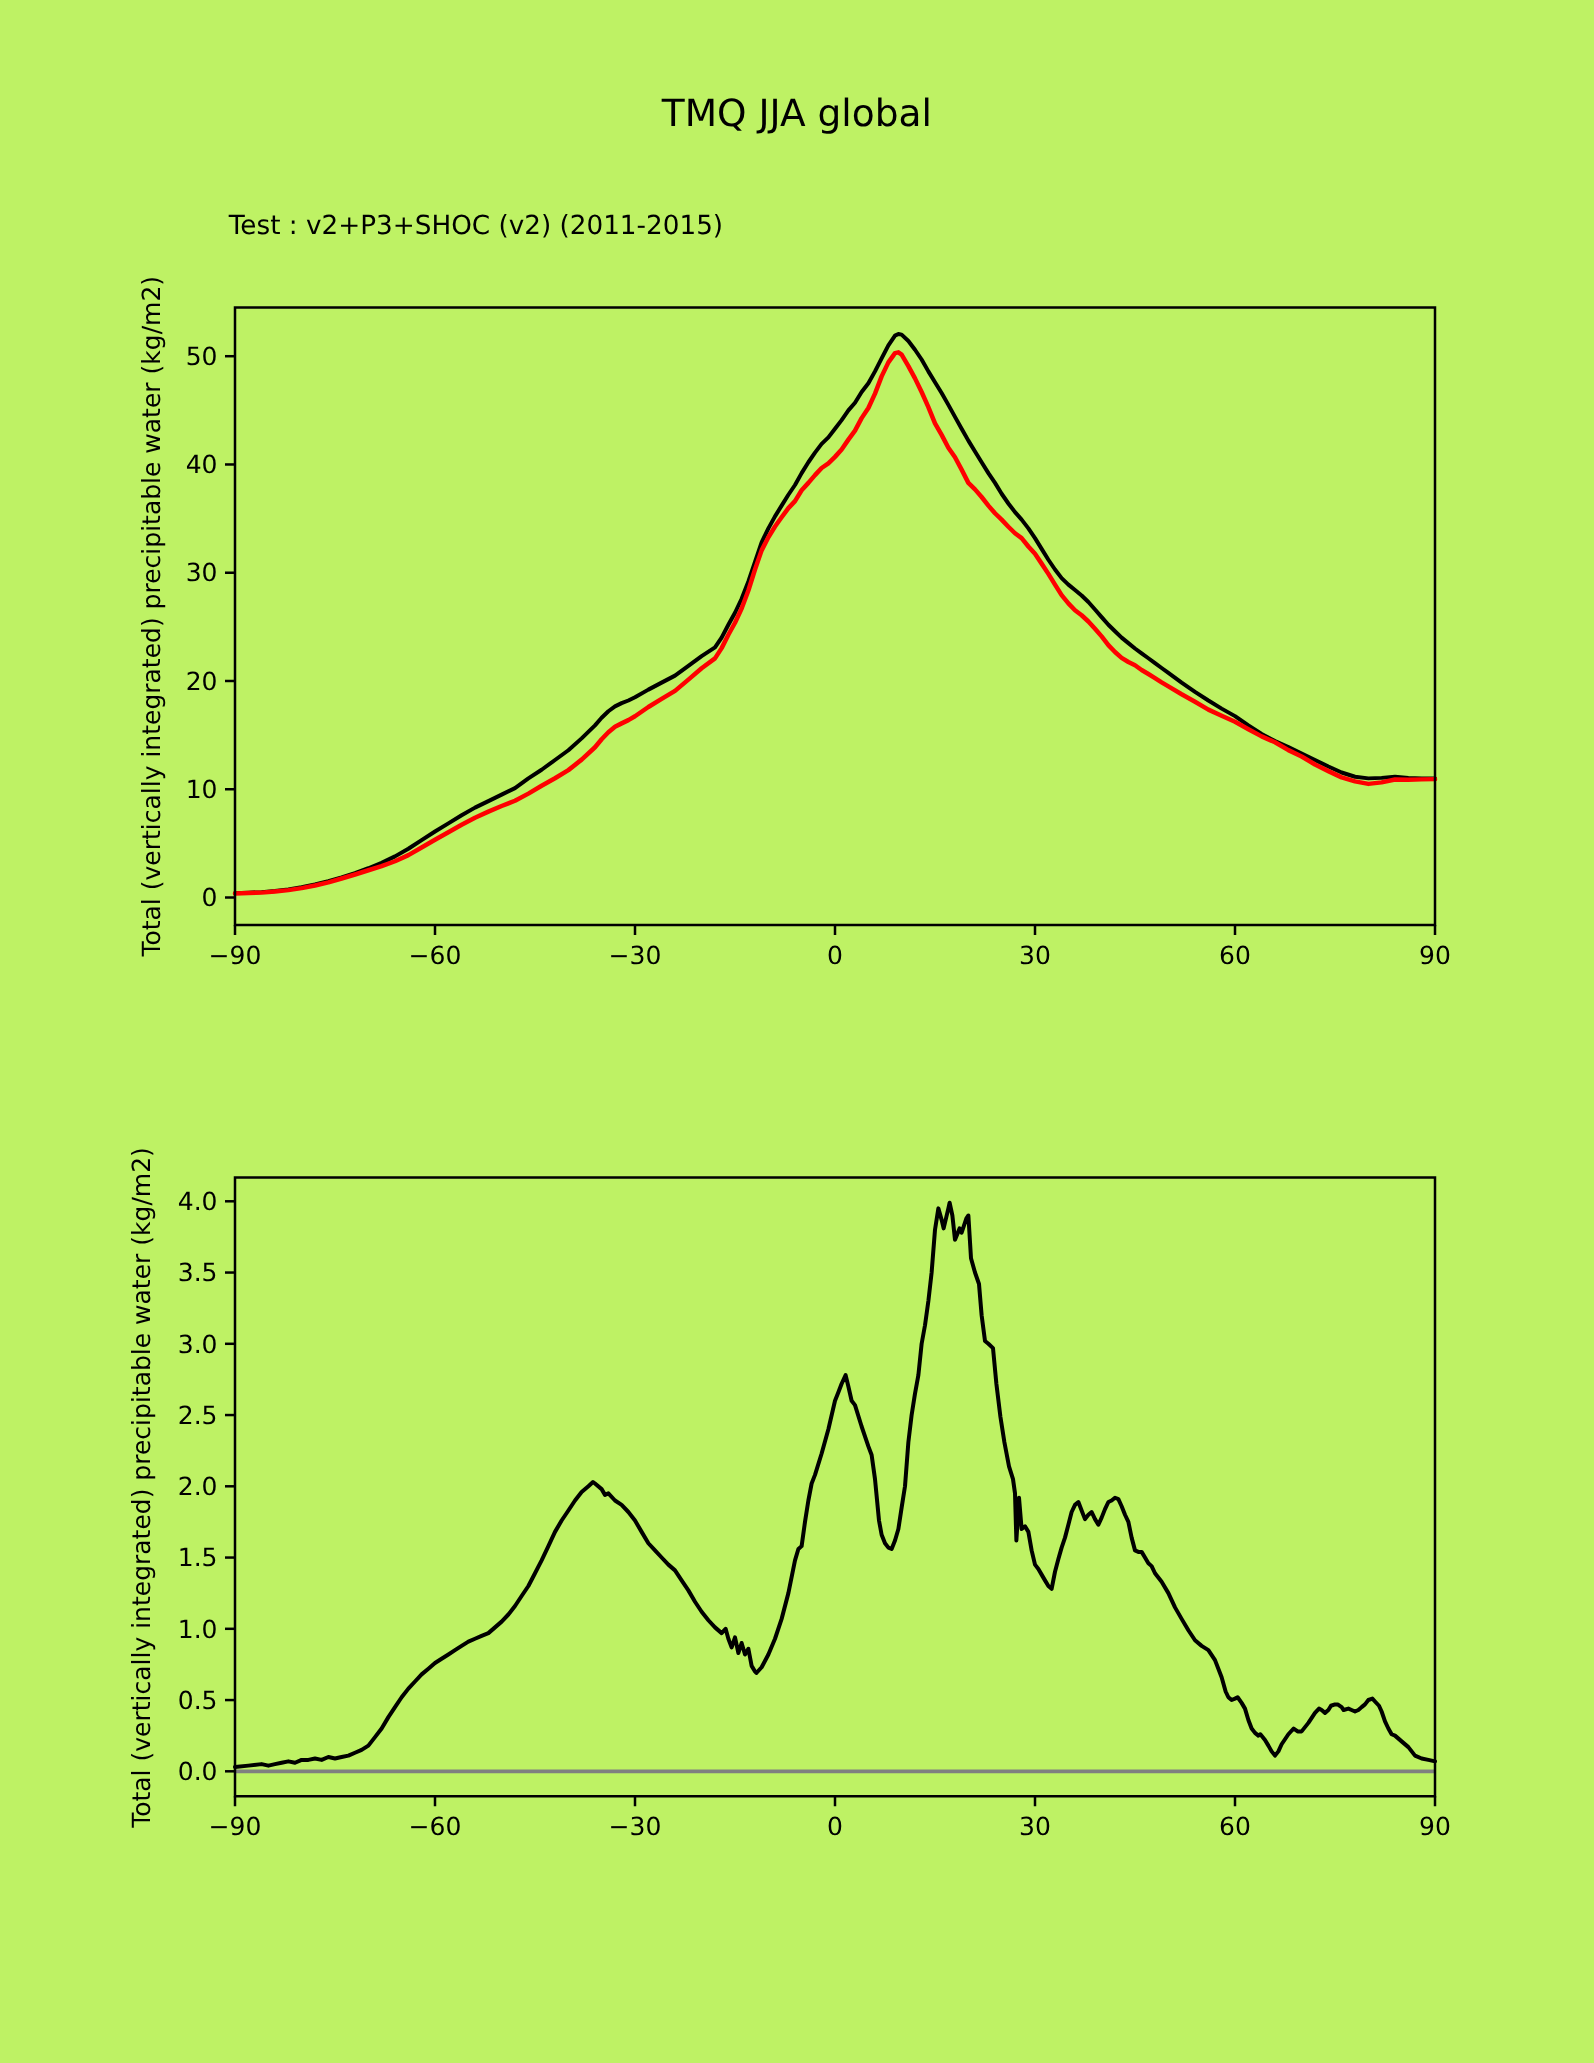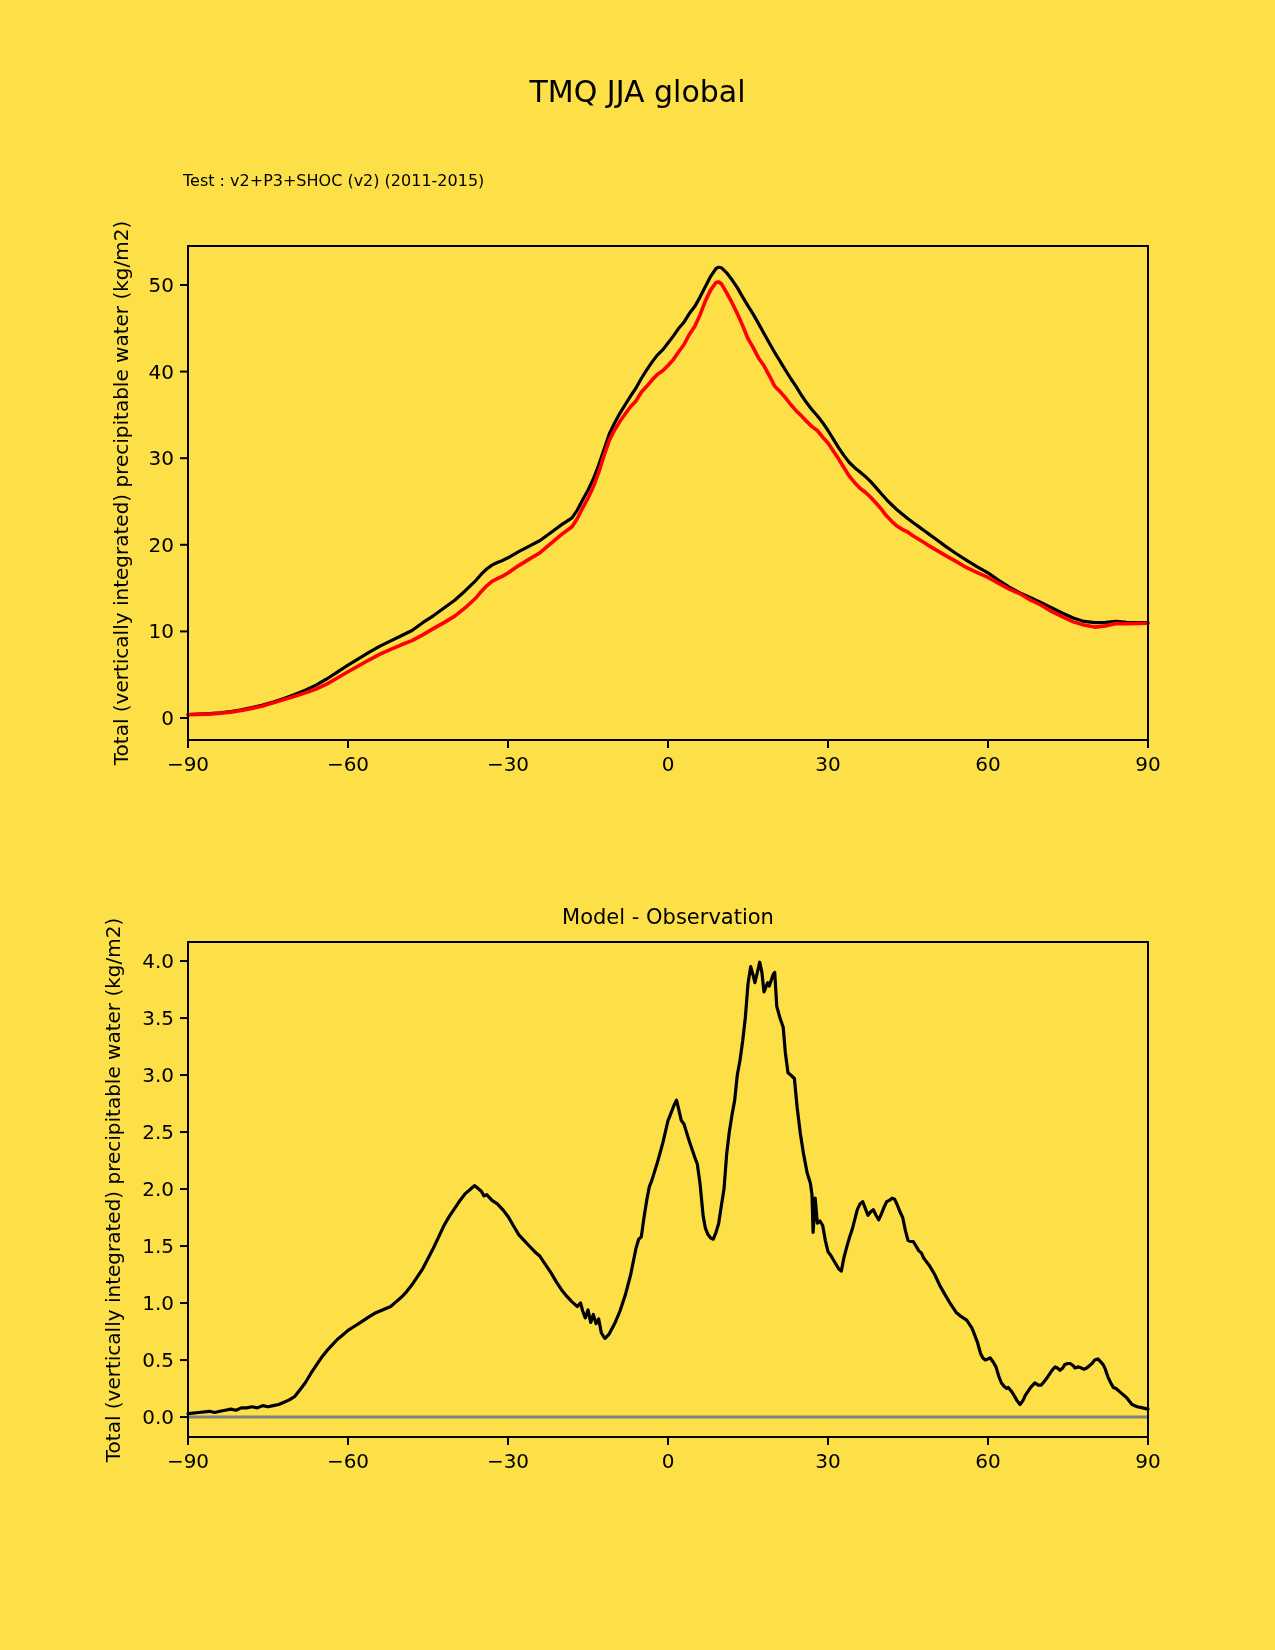--- a/index.html
+++ b/index.html
@@ -1,35 +1,35 @@
 <!DOCTYPE html>
 <html><head>
 <meta charset="utf-8">
 <style>
   html, body { margin: 0; padding: 0; background: #ffffff; }
   #figure {
     position: relative;
     width: 1275px;
     height: 1650px;
-    background: #fde047;
+    background: #bef264;
     font-family: "DejaVu Sans", sans-serif;
     overflow: hidden;
   }
   .suptitle {
     position: absolute;
     left: 0; top: 74px;
     width: 1275px;
     text-align: center;
     font-size: 30px;
     color: #000000;
   }
   .legend-block {
     position: absolute;
     left: 183px; top: 166px;
-    font-size: 16px;
+    font-size: 21px;
     line-height: 29px;
     white-space: nowrap;
   }
   .ylabel {
     position: absolute;
     font-size: 20px;
     color: #000000;
     white-space: nowrap;
     transform: translate(-50%, -50%) rotate(-90deg);
   }
@@ -55,21 +55,20 @@
 <div id="figure">
 
   <div class="suptitle">TMQ JJA global</div>
 
   <div class="legend-block">
     <div style="color: rgb(0, 0, 0);">Test : v2+P3+SHOC (v2) (2011-2015)</div>
   </div>
 
   <div class="ylabel ylabel-top">Total (vertically integrated) precipitable water (kg/m2)</div>
 
-  <div class="axes-title">Model - Observation</div>
 
   <div class="ylabel ylabel-bot">Total (vertically integrated) precipitable water (kg/m2)</div>
 
   <svg width="1275" height="1650" style="position:absolute;left:0;top:0;">
     <g>
         <polyline points="188.0,714.5 198.7,714.1 209.3,713.7 220.0,712.8 230.7,711.5 241.3,709.8 252.0,707.6 262.7,705.0 273.3,702.0 284.0,698.5 294.7,694.6 305.3,690.3 316.0,685.1 326.7,679.0 337.3,672.1 348.0,665.2 358.7,658.7 369.3,652.2 380.0,646.1 390.7,640.9 401.3,635.7 412.0,630.5 422.7,622.7 433.3,615.8 444.0,608.0 454.7,600.2 465.3,590.7 476.0,580.3 481.3,574.2 486.7,569.0 492.0,565.1 497.3,562.5 502.7,560.4 508.0,557.8 518.7,551.7 529.3,546.1 540.0,540.5 550.7,532.7 561.3,524.9 572.0,517.9 577.3,510.1 582.7,499.8 588.0,490.2 593.3,479.0 598.7,465.1 604.0,449.5 609.3,433.9 614.7,422.7 620.0,413.1 625.3,404.5 630.7,395.8 636.0,388.0 641.3,378.5 646.7,369.8 652.0,362.1 657.3,355.1 662.7,349.9 668.0,343.0 673.3,336.1 678.7,328.3 684.0,322.2 689.3,313.6 694.7,306.6 700.0,297.1 705.3,286.7 710.7,276.3 716.0,268.5 718.7,267.2 721.3,267.7 726.7,272.8 732.0,279.8 737.3,287.6 742.7,297.1 748.0,305.8 753.3,314.4 758.7,323.9 764.0,333.5 769.3,343.0 774.7,352.5 780.0,361.2 785.3,369.8 790.7,378.5 796.0,386.3 801.3,395.0 806.7,402.8 812.0,409.7 817.3,415.7 822.7,422.7 828.0,430.5 833.3,439.1 838.7,447.8 844.0,455.6 849.3,462.5 854.7,467.7 860.0,472.0 865.3,476.4 870.7,481.6 876.0,487.6 881.3,493.7 886.7,499.8 892.0,505.0 897.3,510.1 902.7,514.5 908.0,518.8 913.3,522.7 918.7,526.6 924.0,530.5 929.3,534.4 934.7,538.3 945.3,546.1 956.0,553.5 966.7,560.4 977.3,566.9 988.0,572.9 998.7,580.3 1009.3,587.2 1020.0,592.9 1030.7,597.6 1041.3,602.8 1052.0,608.0 1062.7,613.2 1073.3,618.0 1084.0,621.4 1094.7,622.7 1105.3,622.3 1116.0,621.4 1126.7,622.3 1137.3,622.7 1148.0,622.7" fill="none" stroke="#000000" stroke-width="3.2" stroke-linejoin="round" stroke-linecap="round"></polyline>
         <polyline points="188.0,714.8 198.7,714.4 209.3,714.1 220.0,713.2 230.7,712.1 241.3,710.5 252.0,708.4 262.7,705.9 273.3,702.8 284.0,699.6 294.7,696.2 305.3,692.9 316.0,689.0 326.7,684.1 337.3,678.0 348.0,671.8 358.7,665.8 369.3,659.8 380.0,654.2 390.7,649.3 401.3,644.8 412.0,640.6 422.7,634.9 433.3,628.6 444.0,622.6 454.7,616.1 465.3,607.7 476.0,597.8 481.3,591.4 486.7,585.8 492.0,581.4 497.3,578.7 502.7,576.1 508.0,573.0 518.7,565.6 529.3,559.1 540.0,552.7 550.7,543.7 561.3,534.6 572.0,526.7 577.3,518.5 582.7,507.8 588.0,498.2 593.3,486.8 598.7,472.4 604.0,455.6 609.3,440.3 614.7,429.8 620.0,421.2 625.3,413.8 630.7,406.5 636.0,400.9 641.3,392.2 646.7,386.3 652.0,380.1 657.3,374.4 662.7,370.7 668.0,365.5 673.3,359.6 678.7,351.7 684.0,344.5 689.3,334.5 694.7,326.4 700.0,314.9 705.3,301.1 710.7,289.9 716.0,282.5 718.7,281.9 721.3,283.7 726.7,292.9 732.0,302.7 737.3,313.6 742.7,325.7 748.0,338.7 753.3,347.9 758.7,358.2 764.0,365.8 769.3,375.7 774.7,386.3 780.0,391.5 785.3,397.6 790.7,404.5 796.0,410.6 801.3,415.7 806.7,421.4 812.0,426.6 817.3,430.5 822.7,437.2 828.0,443.0 833.3,450.9 838.7,459.1 844.0,467.7 849.3,476.1 854.7,482.7 860.0,488.2 865.3,492.2 870.7,497.2 876.0,503.0 881.3,509.1 886.7,516.1 892.0,521.6 897.3,526.3 902.7,529.6 908.0,532.2 913.3,536.0 918.7,539.2 924.0,542.5 929.3,545.9 934.7,549.1 945.3,555.4 956.0,561.4 966.7,567.7 977.3,572.6 988.0,577.4 998.7,583.4 1009.3,589.1 1020.0,593.8 1030.7,600.1 1041.3,605.2 1052.0,611.6 1062.7,616.9 1073.3,621.9 1084.0,625.1 1094.7,627.1 1105.3,625.9 1116.0,623.6 1126.7,623.8 1137.3,623.5 1148.0,623.3" fill="none" stroke="#ff0000" stroke-width="3.6" stroke-linejoin="round" stroke-linecap="round"></polyline>
         <rect x="188" y="246" width="960" height="494" fill="none" stroke="#000000" stroke-width="2"></rect>
         <line x1="188" y1="740" x2="188" y2="748" stroke="#000000" stroke-width="2"></line>
         <text x="188" y="771" text-anchor="middle">−90</text>

